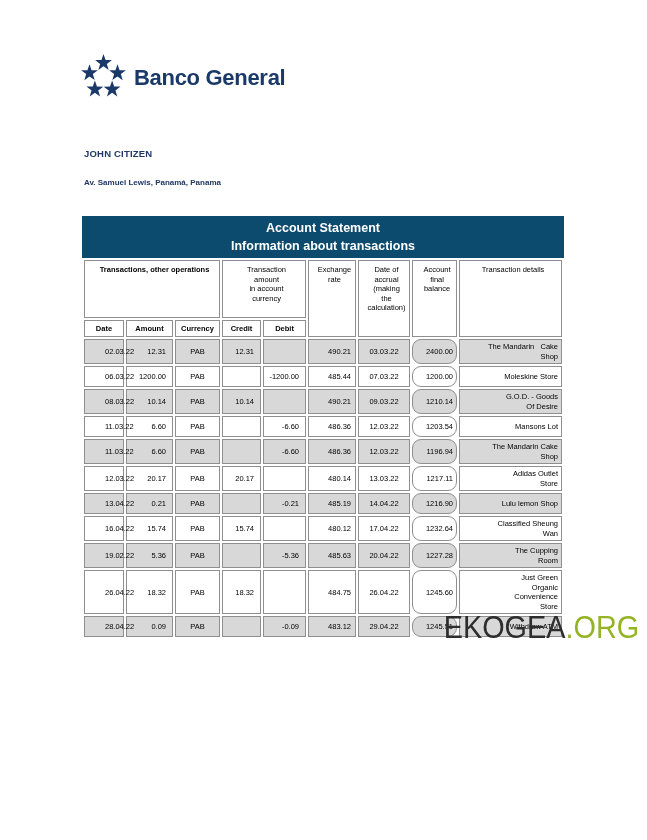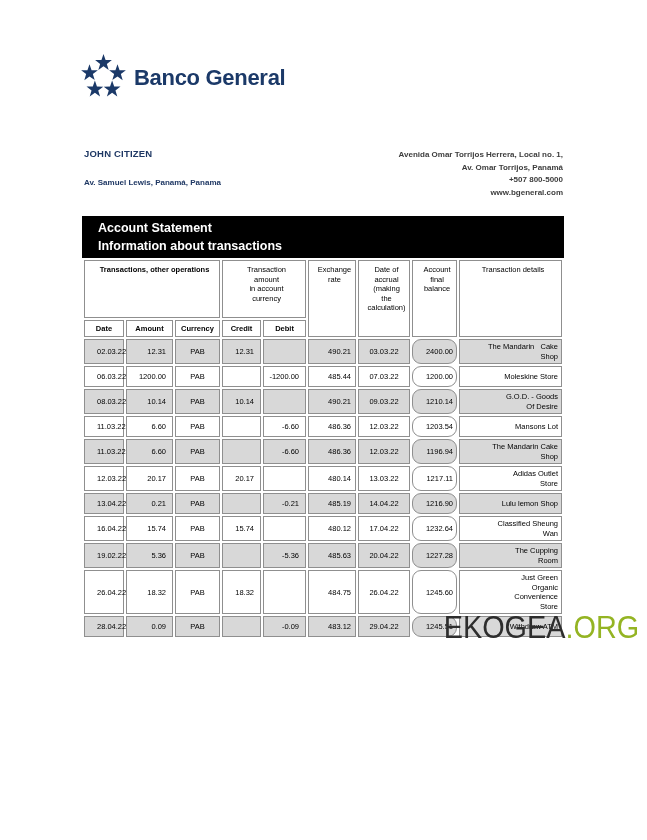--- a/index.html
+++ b/index.html
@@ -17,33 +17,33 @@
   .customer { position:absolute; left:84px; top:148px; color:#1f3864; }
   .customer .name { font-size:9.5px; font-weight:bold; margin-bottom:19px; letter-spacing:0.2px; }
   .customer .addr { font-size:8px; font-weight:bold; }
 
   
   .bank { position:absolute; right:84px; top:149px; text-align:right;
           color:#3d3d3d; font-size:8px; font-weight:bold; line-height:12.5px; }
 
   
   .stmt { position:absolute; left:82px; top:216px; width:482px; }
-  .band { background:#000000; color:#ffffff; font-weight:bold;
-          font-size:12.5px; line-height:1.45; padding:3px 16px 3px; }
+  .band { background:#0c4a6e; color:#ffffff; text-align:center; font-weight:bold;
+          font-size:12.5px; line-height:1.45; padding:3px 0 3px; }
   table { width:482px; border-collapse:separate; border-spacing:2px; table-layout:fixed;
           font-size:7.5px; margin:0; }
   th, td { border:1px solid #8f8f8f; background:#ffffff; padding:2px 3px; line-height:9.5px; }
   th { font-weight:normal; }
   .group-row th { vertical-align:top; text-align:center; white-space:pre-line;
                   height:50px; padding-top:4px;padding-left:8px; }
   .gh-bold { font-weight:bold; }
   .sub-row th { font-weight:bold; text-align:center; height:11px; padding:2px 1px; vertical-align:middle; }
   tbody td { vertical-align:middle; height:15px; }
   tbody tr:nth-child(odd) td { background:#d8d8d8; }
-  tbody td:nth-child(1) { text-align:right;  padding-left:12px; }
+  tbody td:nth-child(1) { text-align:right;  padding-left:20px; }
   tbody td:nth-child(2) { text-align:right; padding-right:6px; }
   tbody td:nth-child(3) { text-align:center; }
   tbody td:nth-child(4) { text-align:right; padding-right:6px; }
   tbody td:nth-child(5) { text-align:right; padding-right:6px; }
   tbody td:nth-child(6) { text-align:right; padding-right:4px; }
   tbody td:nth-child(7) { text-align:center; }
   tbody td:nth-child(8) { text-align:right; padding-right:3px;border-radius:9px; }
   tbody td:nth-child(9) { text-align:right;  padding-left:3px; white-space:pre-wrap; }
 
   .footer-page { position:absolute; top:710px; right:87px; font-size:11px; color:#333333; }
@@ -80,26 +80,20 @@
         </g>
     </svg>
     <span class="brand-text">Banco General</span>
   </div>
 
   <div class="customer">
     <div class="name">JOHN CITIZEN</div>
     <div class="addr">Av. Samuel Lewis, Panamá, Panama</div>
   </div>
 
-  <div class="bank">
-    <div>Avenida Omar Torrijos Herrera, Local no. 1,</div>
-    <div>Av. Omar Torrijos, Panamá</div>
-    <div>+507 800-5000</div>
-    <div>www.bgeneral.com</div>
-  </div>
 
   <div class="stmt">
     <div class="band">
       <div>Account Statement</div>
       <div>Information about transactions</div>
     </div>
 
     <table>
       <colgroup>
         <col style="width:40px">

